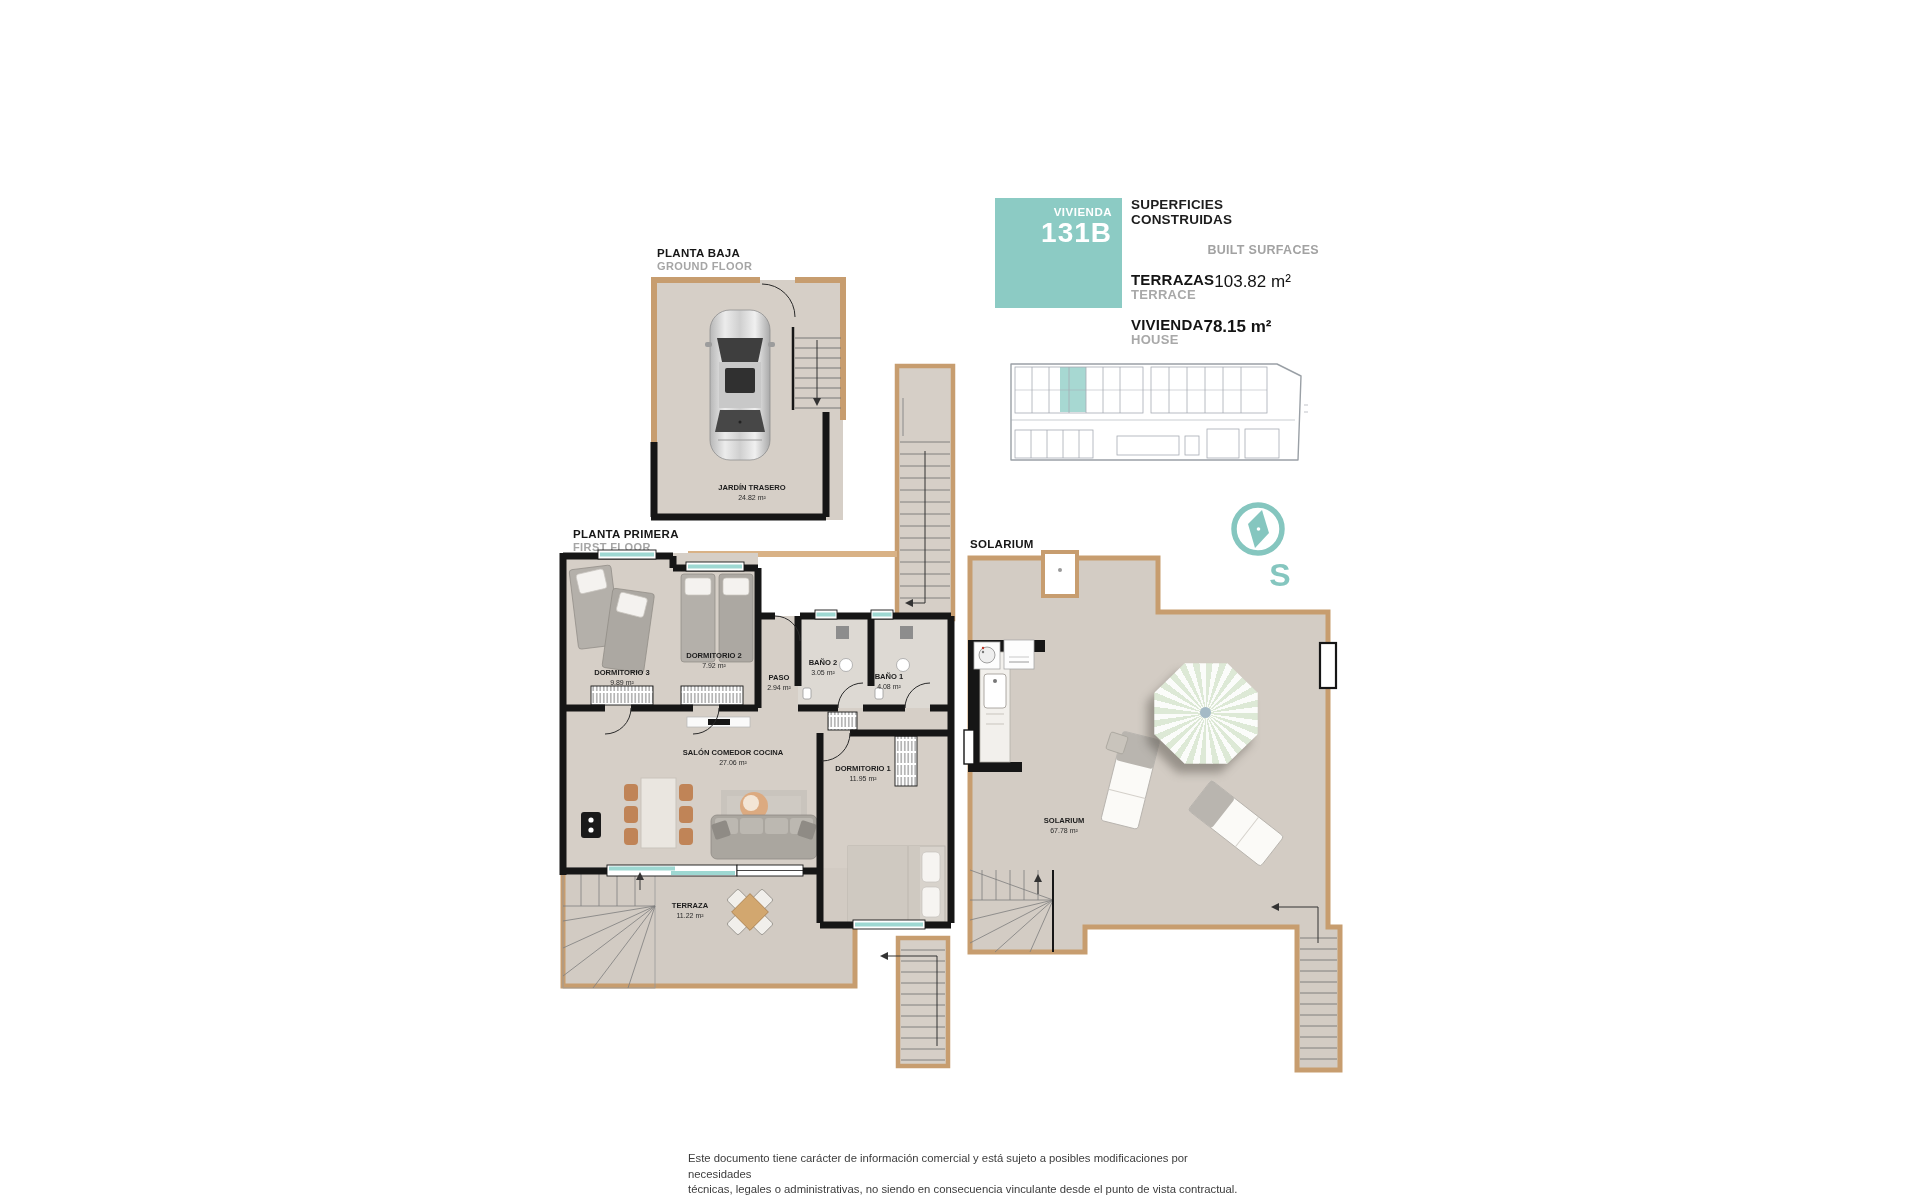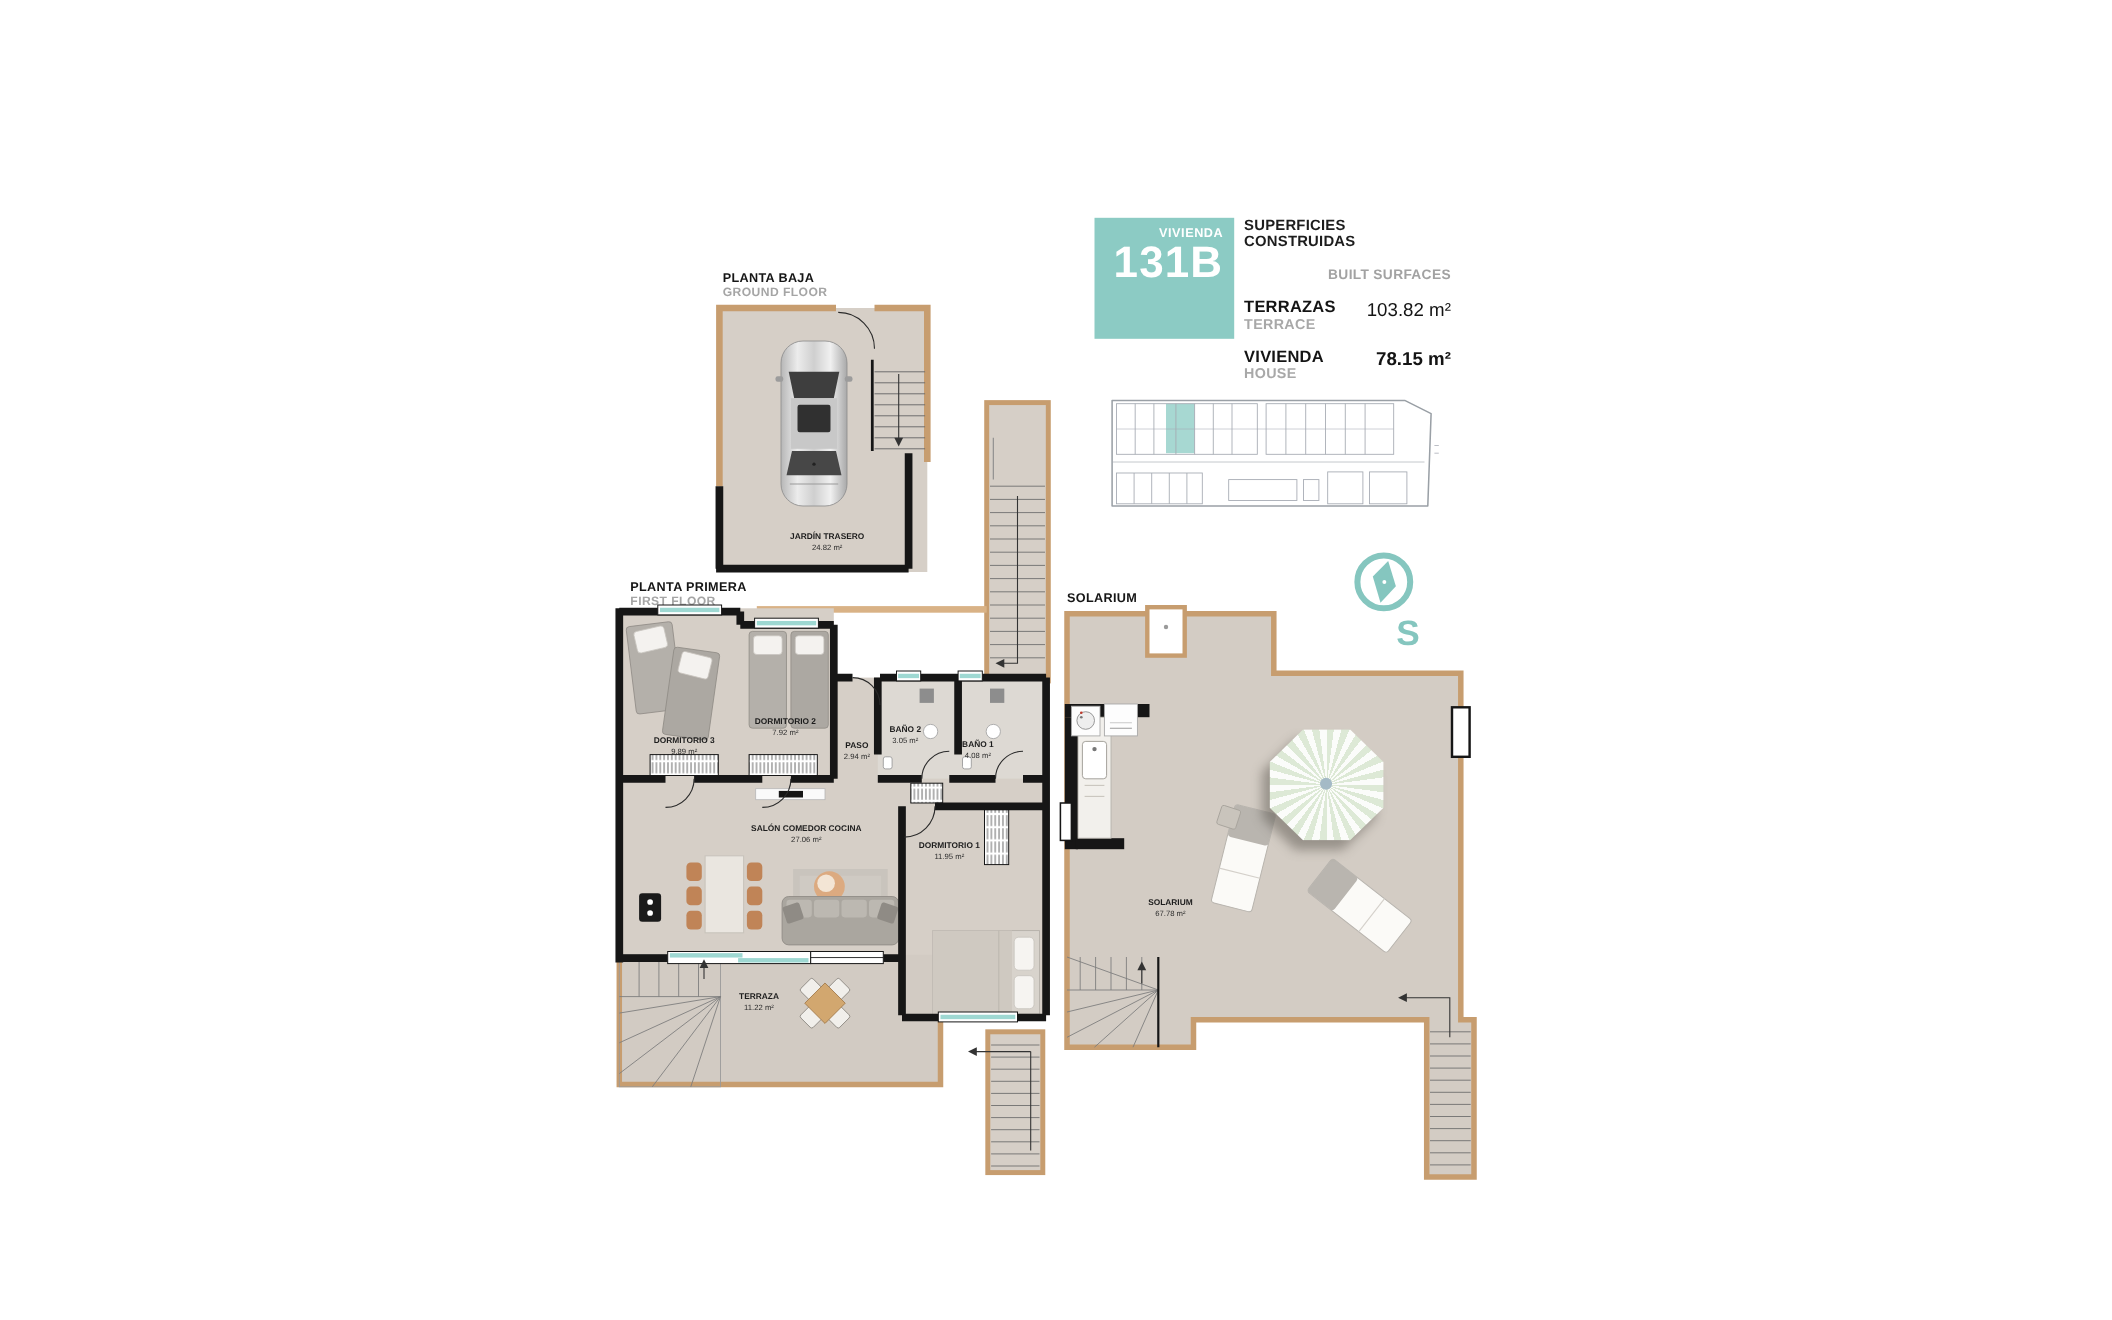--- a/index.html
+++ b/index.html
@@ -3,25 +3,25 @@
 <meta charset="utf-8">
 <style>
   html,body{margin:0;padding:0;background:#fff;}
   #canvas{position:relative;width:1920px;height:1200px;background:#ffffff;overflow:hidden;
           font-family:"Liberation Sans",sans-serif;border-radius:10px;}
   .abs{position:absolute;}
   
   .badge{left:995px;top:198px;width:127px;height:110px;background:#8ccbc4;color:#fff;
          text-align:right;box-sizing:border-box;padding:8px 10px 0 0;}
   .badge .lbl{font-size:11.5px;font-weight:bold;letter-spacing:.5px;}
-  .badge .num{font-size:40px;font-weight:bold;letter-spacing:1px;margin-top:1px;line-height:1;}
+  .badge .num{font-size:28px;font-weight:bold;letter-spacing:1px;margin-top:1px;line-height:1;}
   .surf{left:1131px;top:197px;width:188px;}
   .surf .t1{font-size:13.5px;font-weight:bold;color:#1d1d1d;letter-spacing:.2px;}
   .surf .t2{font-size:12.5px;font-weight:bold;color:#a2a2a2;text-align:right;letter-spacing:.3px;margin-top:16px;}
-  .srow{display:flex;justify-content:space-between;margin-top:14px;}
+  .srow{display:flex;justify-content:flex-start;margin-top:14px;}
   .srow .l1{font-size:15px;font-weight:bold;color:#141414;letter-spacing:.2px;}
   .srow .l2{font-size:13px;font-weight:bold;color:#a8a8a8;letter-spacing:.3px;margin-top:-1px;}
   .srow .val{font-size:17px;color:#141414;padding-top:1px;}
   .srow .val.b{font-weight:bold;}
   
   .ftitle .es{font-size:11.5px;font-weight:bold;color:#161616;letter-spacing:.3px;}
   .ftitle .en{font-size:11px;font-weight:bold;color:#a5a5a5;letter-spacing:.4px;margin-top:1px;}
   
   .rname{font:bold 7.6px "Liberation Sans",sans-serif;fill:#1c1c1c;}
   .rarea{font:7px "Liberation Sans",sans-serif;fill:#2b2b2b;}
@@ -481,14 +481,18 @@
     <text x="104" y="275" text-anchor="middle" class="rname">SOLARIUM</text>
     <text x="104" y="285" text-anchor="middle" class="rarea">67.78 m²</text>
   </svg>
 
   <div class="abs parasol-wrap">
     <div class="parasol" style="left:0;top:0;position:absolute;">
       <div class="abs parasol-dot"></div>
     </div>
   </div>
 
+  <div class="abs footer">
+    <div>Este documento tiene carácter de información comercial y está sujeto a posibles modificaciones por necesidades</div>
+    <div>técnicas, legales o administrativas, no siendo en consecuencia vinculante desde el punto de vista contractual.</div>
+  </div>
 
 </div>
 
 </body></html>

